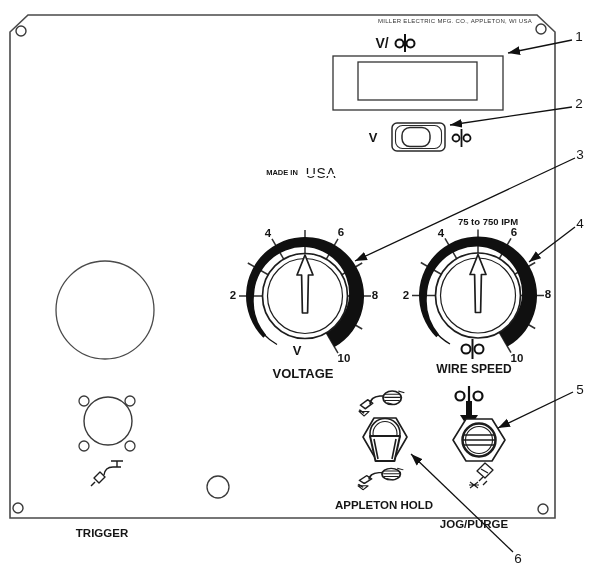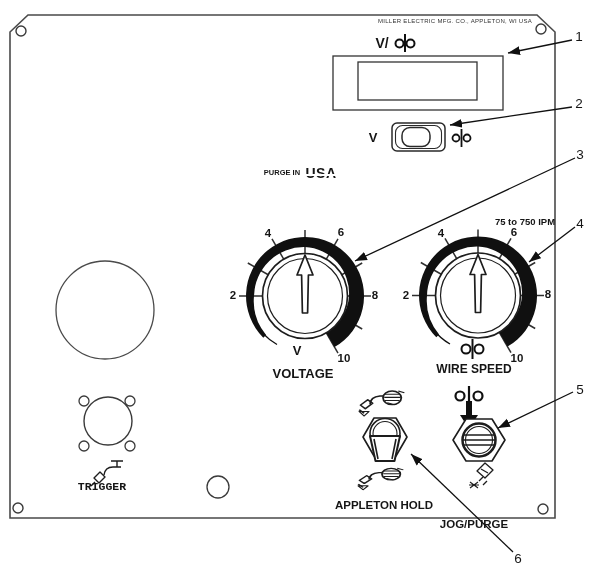--- a/index.html
+++ b/index.html
@@ -7,21 +7,21 @@
     position:relative;width:600px;height:572px;background:#fff;overflow:hidden;
     font-family:"Liberation Sans",sans-serif;
   }
   .stage svg.art{position:absolute;left:0;top:0;}
   .lbl{
     position:absolute;transform:translate(-50%,-50%);
     font-weight:700;color:#151515;white-space:nowrap;line-height:1;
     font-family:"Liberation Sans",sans-serif;
   }
   .thin{font-weight:400;}
-  .usa{font-weight:700;letter-spacing:.5px;}
+  .usa{font-weight:400;letter-spacing:.5px;}
   .usa::after{
     content:"";position:absolute;left:-1px;right:-1px;top:56%;height:2px;background:#fff;
   }
 </style>
 </head>
 <body>
 
 <div class="stage">
 
   <svg class="art" width="600" height="572" viewBox="0 0 600 572">
@@ -170,41 +170,41 @@
       <line x1="513" y1="552" x2="411" y2="454" marker-end="url(#arrh)"></line>
     </g>
   </svg>
 
   <div class="lbl thin" style="left:455px;top:21px;font-size:6px;letter-spacing:.3px;color:#333;">MILLER ELECTRIC MFG. CO.,  APPLETON, WI  USA</div>
 
   <div class="lbl" style="left:382px;top:43px;font-size:14px;">V/</div>
 
   <div class="lbl" style="left:373px;top:137px;font-size:13px;">V</div>
 
-  <div class="lbl thin" style="left:282px;top:173px;font-size:7.5px;font-weight:600;">PURGE IN</div>
+  <div class="lbl thin" style="left:282px;top:173px;font-size:7.5px;font-weight:600;">MADE IN</div>
   <div class="lbl usa" style="left:321px;top:173px;font-size:14px;">USA</div>
 
-  <div class="lbl" style="left:488px;top:222px;font-size:9.5px;margin-left:37px;">75 to 750 IPM</div>
+  <div class="lbl" style="left:488px;top:222px;font-size:9.5px;">75 to 750 IPM</div>
 
   <div class="lbl" style="left:233px;top:296px;font-size:11.5px;">2</div>
   <div class="lbl" style="left:268px;top:234px;font-size:11.5px;">4</div>
   <div class="lbl" style="left:341px;top:233px;font-size:11.5px;">6</div>
   <div class="lbl" style="left:375px;top:295.5px;font-size:11.5px;">8</div>
   <div class="lbl" style="left:344px;top:359px;font-size:11.5px;">10</div>
   <div class="lbl" style="left:297px;top:350px;font-size:13px;">V</div>
   <div class="lbl" style="left:303px;top:372.5px;font-size:13px;">VOLTAGE</div>
 
   <div class="lbl" style="left:406px;top:295.5px;font-size:11.5px;">2</div>
   <div class="lbl" style="left:441px;top:234px;font-size:11.5px;">4</div>
   <div class="lbl" style="left:514px;top:232.5px;font-size:11.5px;">6</div>
   <div class="lbl" style="left:548px;top:294.5px;font-size:11.5px;">8</div>
   <div class="lbl" style="left:517px;top:358.5px;font-size:11.5px;">10</div>
   <div class="lbl" style="left:474px;top:368.5px;font-size:12px;">WIRE SPEED</div>
 
-  <div class="lbl" style="left:102px;top:487px;font-size:11.5px;font-family:Liberation Mono, monospace;">TRIGGER</div>
+  <div class="lbl" style="left:102px;top:534px;font-size:11.5px;">TRIGGER</div>
   <div class="lbl" style="left:384px;top:506px;font-size:11.5px;">APPLETON HOLD</div>
   <div class="lbl" style="left:474px;top:525px;font-size:11.5px;">JOG/PURGE</div>
 
   <div class="lbl thin" style="left:579px;top:37px;font-size:13.5px;">1</div>
   <div class="lbl thin" style="left:579px;top:104px;font-size:13.5px;">2</div>
   <div class="lbl thin" style="left:580px;top:155px;font-size:13.5px;">3</div>
   <div class="lbl thin" style="left:580px;top:224px;font-size:13.5px;">4</div>
   <div class="lbl thin" style="left:580px;top:390px;font-size:13.5px;">5</div>
   <div class="lbl thin" style="left:518px;top:559px;font-size:13.5px;">6</div>
 

